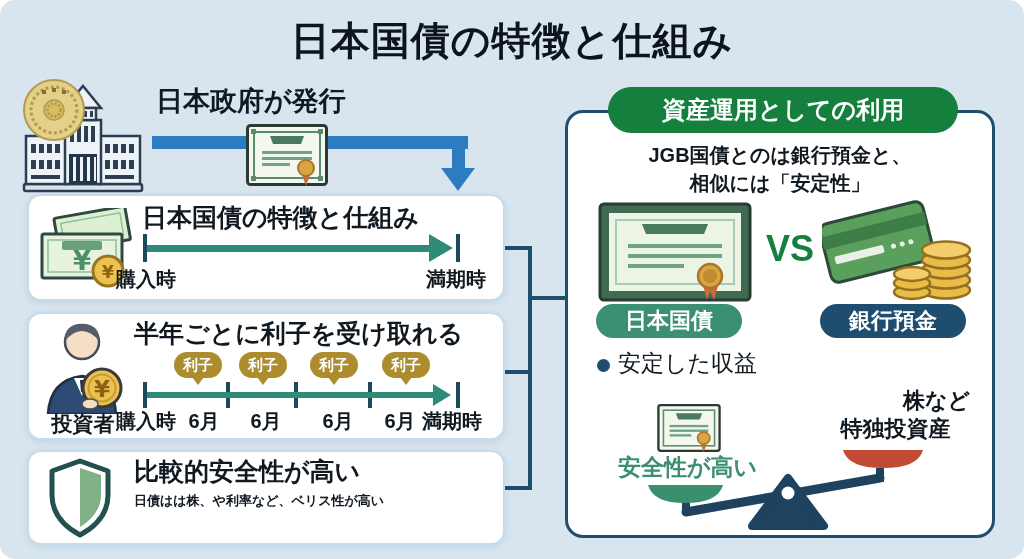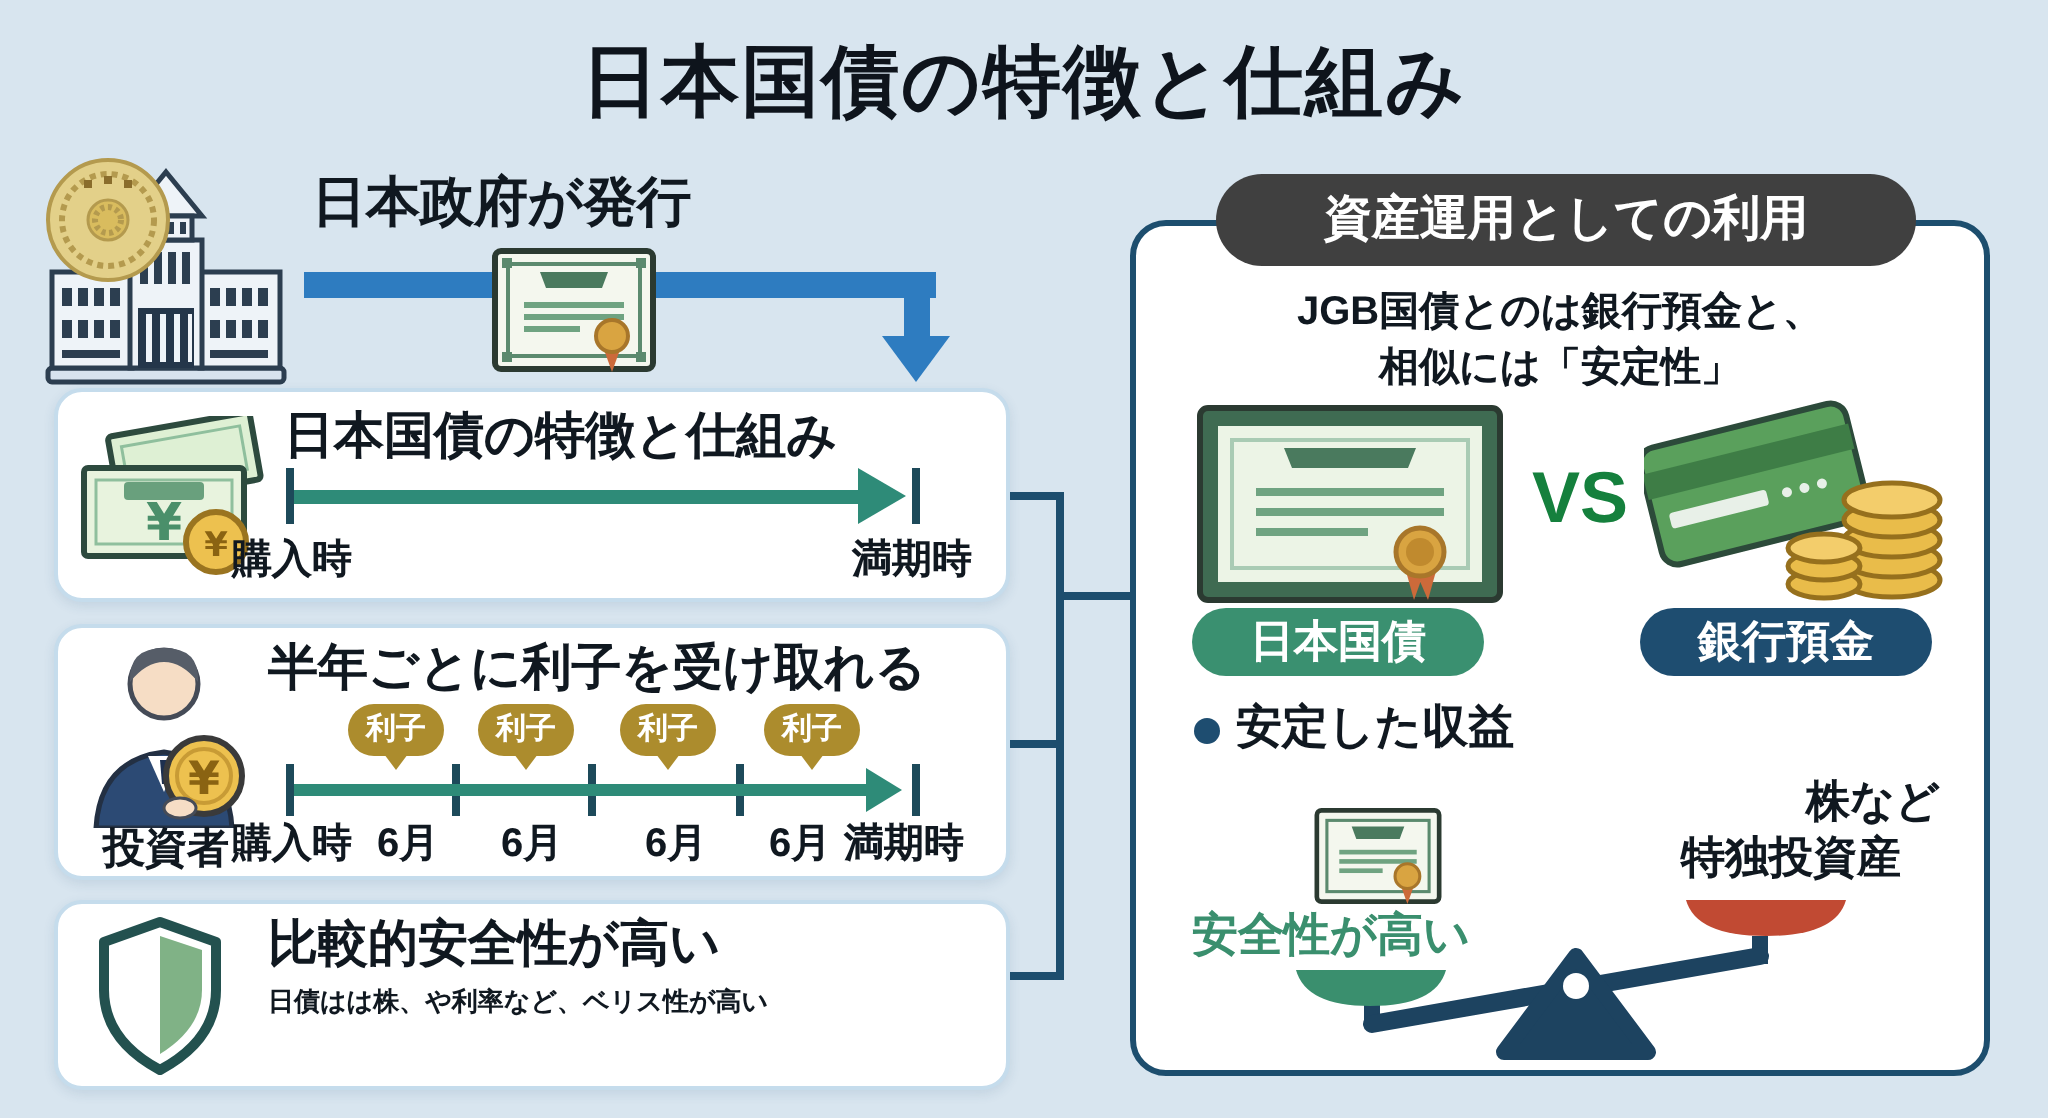--- a/index.html
+++ b/index.html
@@ -1,20 +1,21 @@
 <!DOCTYPE html>
 <html><head>
 <meta charset="utf-8">
 <style>
   * { margin:0; padding:0; box-sizing:border-box; }
   body { font-family:"Liberation Sans","DejaVu Sans",sans-serif; }
   #stage{
     position:relative; width:1024px; height:559px;
     background:#d8e5ef; overflow:hidden;
     color:#101820;
+    border-radius:15px;
   }
   .abs{ position:absolute; }
 
   
   .main-title{ left:0; top:14px; width:1024px; font-size:39px; font-weight:800; text-align:center; letter-spacing:1px; color:#0e141c;}
 
   
   .issuer-label{ left:156px; top:83px; font-size:27px; font-weight:800; }
   .flow-hbar{ left:152px; top:136px; width:316px; height:13px; background:#2e7cc0; }
   .flow-vbar{ left:452px; top:136px; width:13px; height:34px; background:#2e7cc0; }
@@ -48,35 +49,35 @@
     border-top:8px solid #ac8c2d; }
 
   .investor-label{ left:33px; top:410px; width:100px; font-size:21px; font-weight:800; text-align:center; }
 
   
   .conn{ background:#1d4e6e; }
 
   
   .panel{ left:565px; top:110px; width:430px; height:428px; background:#fff;
     border:3px solid #1d4e6e; border-radius:18px; }
-  .panel-pill{ left:608px; top:87px; width:350px; height:46px; background:#404040;
+  .panel-pill{ left:608px; top:87px; width:350px; height:46px; background:#15803d;
     border-radius:23px; color:#fff; font-size:24px; font-weight:800;
     text-align:center; line-height:46px; }
   .panel-desc{ left:580px; width:400px; font-size:20px; font-weight:800; text-align:center; }
   .vs-label{ left:752px; top:228px; width:76px; font-size:36px; font-weight:900;
     color:#15803d; text-align:center; }
   .cmp-pill{ top:304px; width:146px; height:34px; border-radius:17px; color:#fff;
     font-size:22px; font-weight:800; text-align:center; line-height:34px; }
   .bond-pill{ left:596px; background:#3a9070; }
   .deposit-pill{ left:820px; background:#1e4d70; }
   .bullet-dot{ left:597px; top:359px; width:13px; height:13px; border-radius:50%; background:#1e4d70; }
-  .bullet-text{ left:618px; top:348px; font-size:23px; font-weight:700; }
+  .bullet-text{ left:618px; top:348px; font-size:23px; font-weight:400; }
   .risky-l1{ left:820px; top:386px; width:150px; font-size:22px; font-weight:800; text-align:right; }
   .risky-l2{ left:808px; top:414px; width:175px; font-size:22px; font-weight:800; text-align:center; }
-  .safe-label{ left:578px; top:452px; width:175px; font-size:23px; font-weight:800;
+  .safe-label{ left:600px; top:452px; width:175px; font-size:23px; font-weight:800;
     color:#3a8f6e; text-align:center; }
 </style>
 </head>
 <body>
 
 <div id="stage">
 
   <div class="abs main-title">日本国債の特徴と仕組み</div>
 
   <svg class="abs" style="left:18px; top:78px;" width="130" height="116" viewBox="0 0 130 116">

